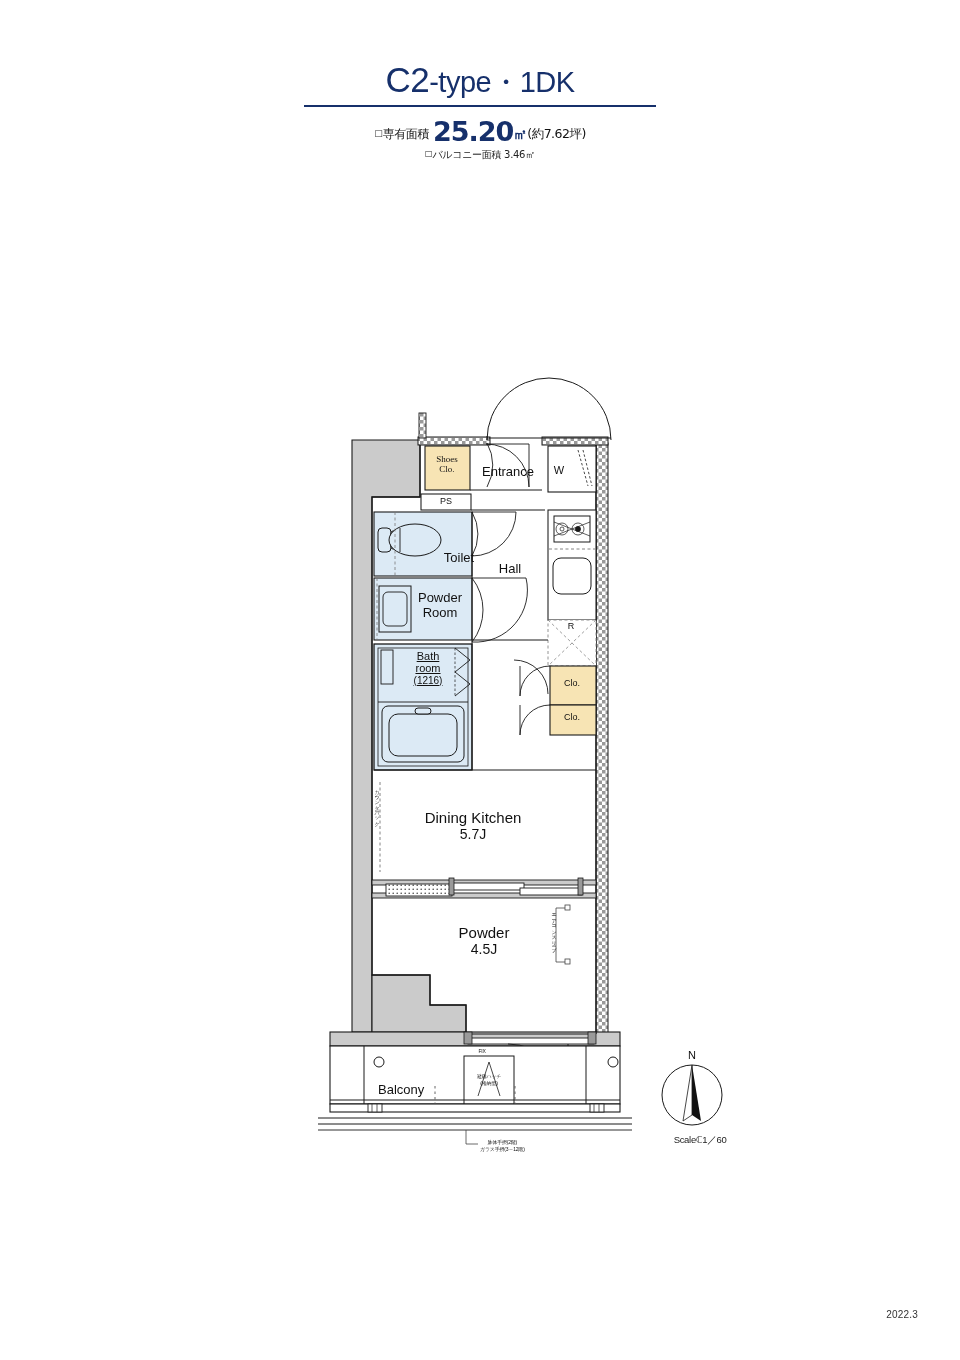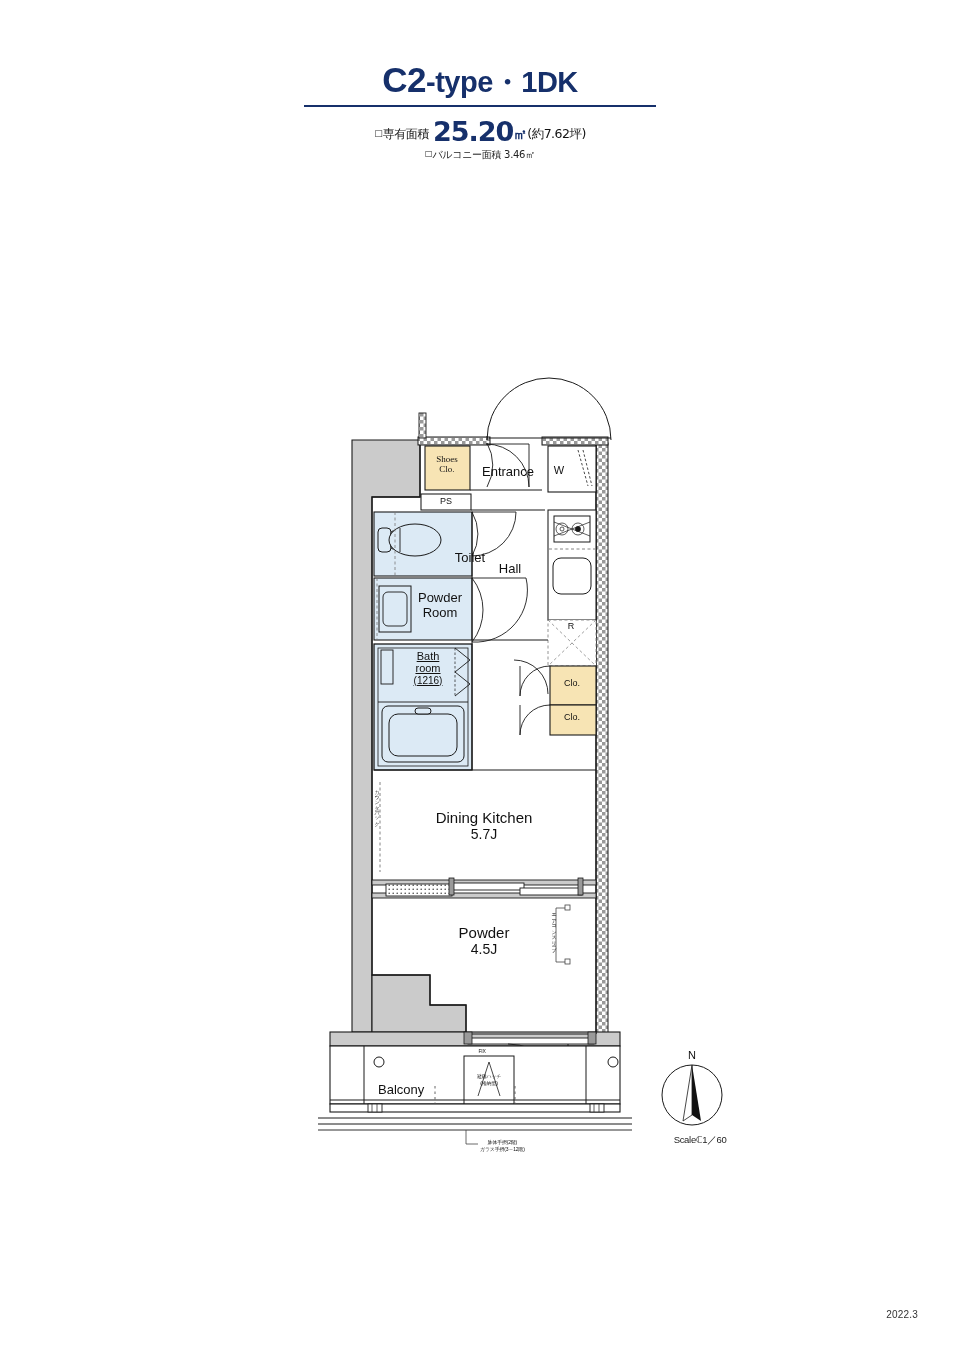--- a/index.html
+++ b/index.html
@@ -6,21 +6,21 @@
   html,body{margin:0;padding:0;background:#ffffff;}
   body{
     width:960px;height:1360px;position:relative;overflow:hidden;
     font-family:"Liberation Sans","DejaVu Sans",sans-serif;
     color:#1a1a1a;
   }
 
   
   #header{position:absolute;left:0;top:62px;width:960px;text-align:center;}
   #plan-title{
-    font-size:35px;font-weight:bold;color:#16306b;letter-spacing:-0.5px;
+    font-size:35px;font-weight:normal;color:#16306b;letter-spacing:-0.5px;
     line-height:1.05;white-space:nowrap;
   }
   #plan-title .small{font-size:29px;}
   #title-rule{
     width:352px;height:0;border-top:2px solid #16306b;
     margin:6px auto 0 auto;
   }
   #area-block{margin-top:9px;text-align:center;}
   .area-line{
     display:block;white-space:nowrap;line-height:1.15;
@@ -336,41 +336,41 @@
     <div>Shoes</div>
     <div>Clo.</div>
   </div>
 
   <div class="rlabel mid ctr" style="left:508px;top:465px;">Entrance</div>
 
   <div class="rlabel sm ctr" style="left:559px;top:464px;">W</div>
 
   <div class="rlabel xs ctr" style="left:446px;top:496px;">PS</div>
 
-  <div class="rlabel mid ctr" style="left:470px;top:551px;">Toilet</div>
+  <div class="rlabel mid ctr" style="left:459px;top:551px;">Toilet</div>
 
   <div class="rlabel mid ctr" style="left:510px;top:562px;text-align:center;">Hall</div>
 
   <div class="rlabel mid ctr" style="left:440px;top:591px;">
     <div>Powder</div>
     <div>Room</div>
   </div>
 
   <div class="rlabel sm ctr" style="left:428px;top:650px;text-decoration:underline;">
     <div>Bath</div>
     <div>room</div>
     <div style="font-size:10px;">(1216)</div>
   </div>
 
   <div class="rlabel xs ctr" style="left:571px;top:621px;">R</div>
 
   <div class="rlabel xs ctr" style="left:572px;top:678px;">Clo.</div>
   <div class="rlabel xs ctr" style="left:572px;top:712px;">Clo.</div>
 
-  <div class="rlabel big ctr" style="left:484px;top:810px;text-align:center;">
+  <div class="rlabel big ctr" style="left:473px;top:810px;text-align:center;">
     <div>Dining Kitchen</div>
     <div style="font-size:14px;">5.7J</div>
   </div>
 
   <div class="rlabel big ctr" style="left:484px;top:925px;">
     <div>Powder</div>
     <div style="font-size:14px;">4.5J</div>
   </div>
 
   <div class="rlabel mid" style="left:378px;top:1083px;">Balcony</div>

